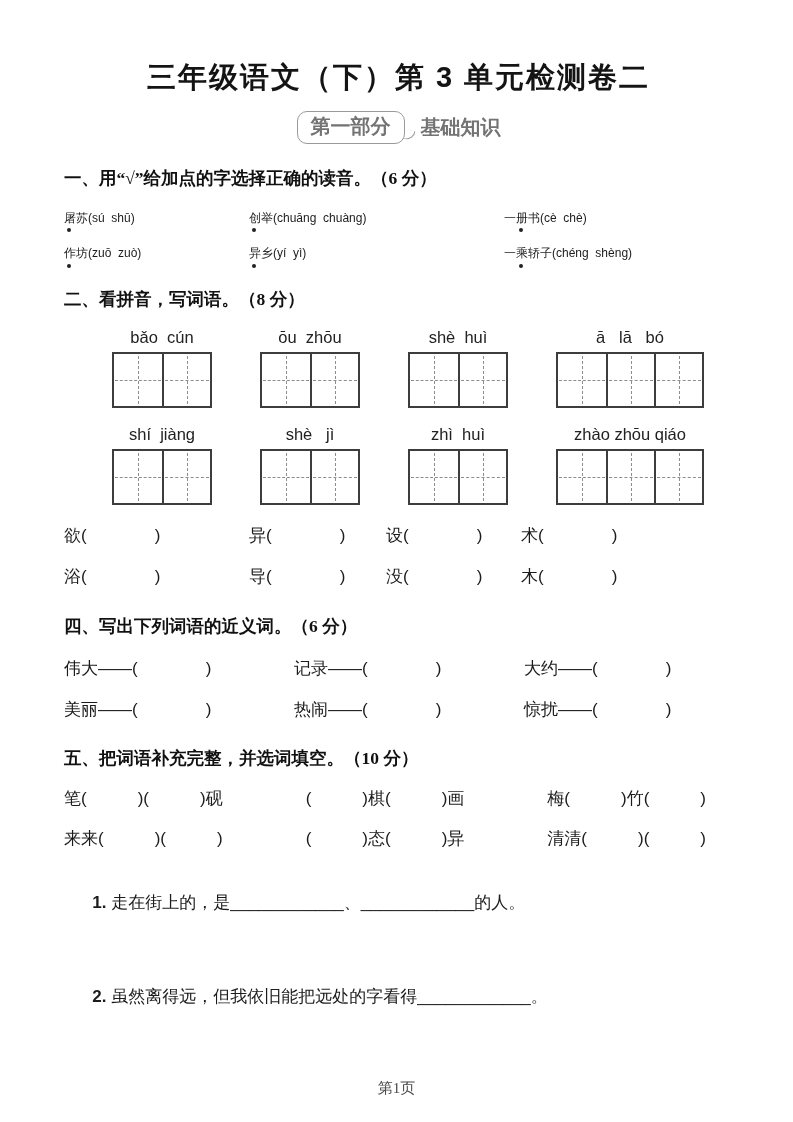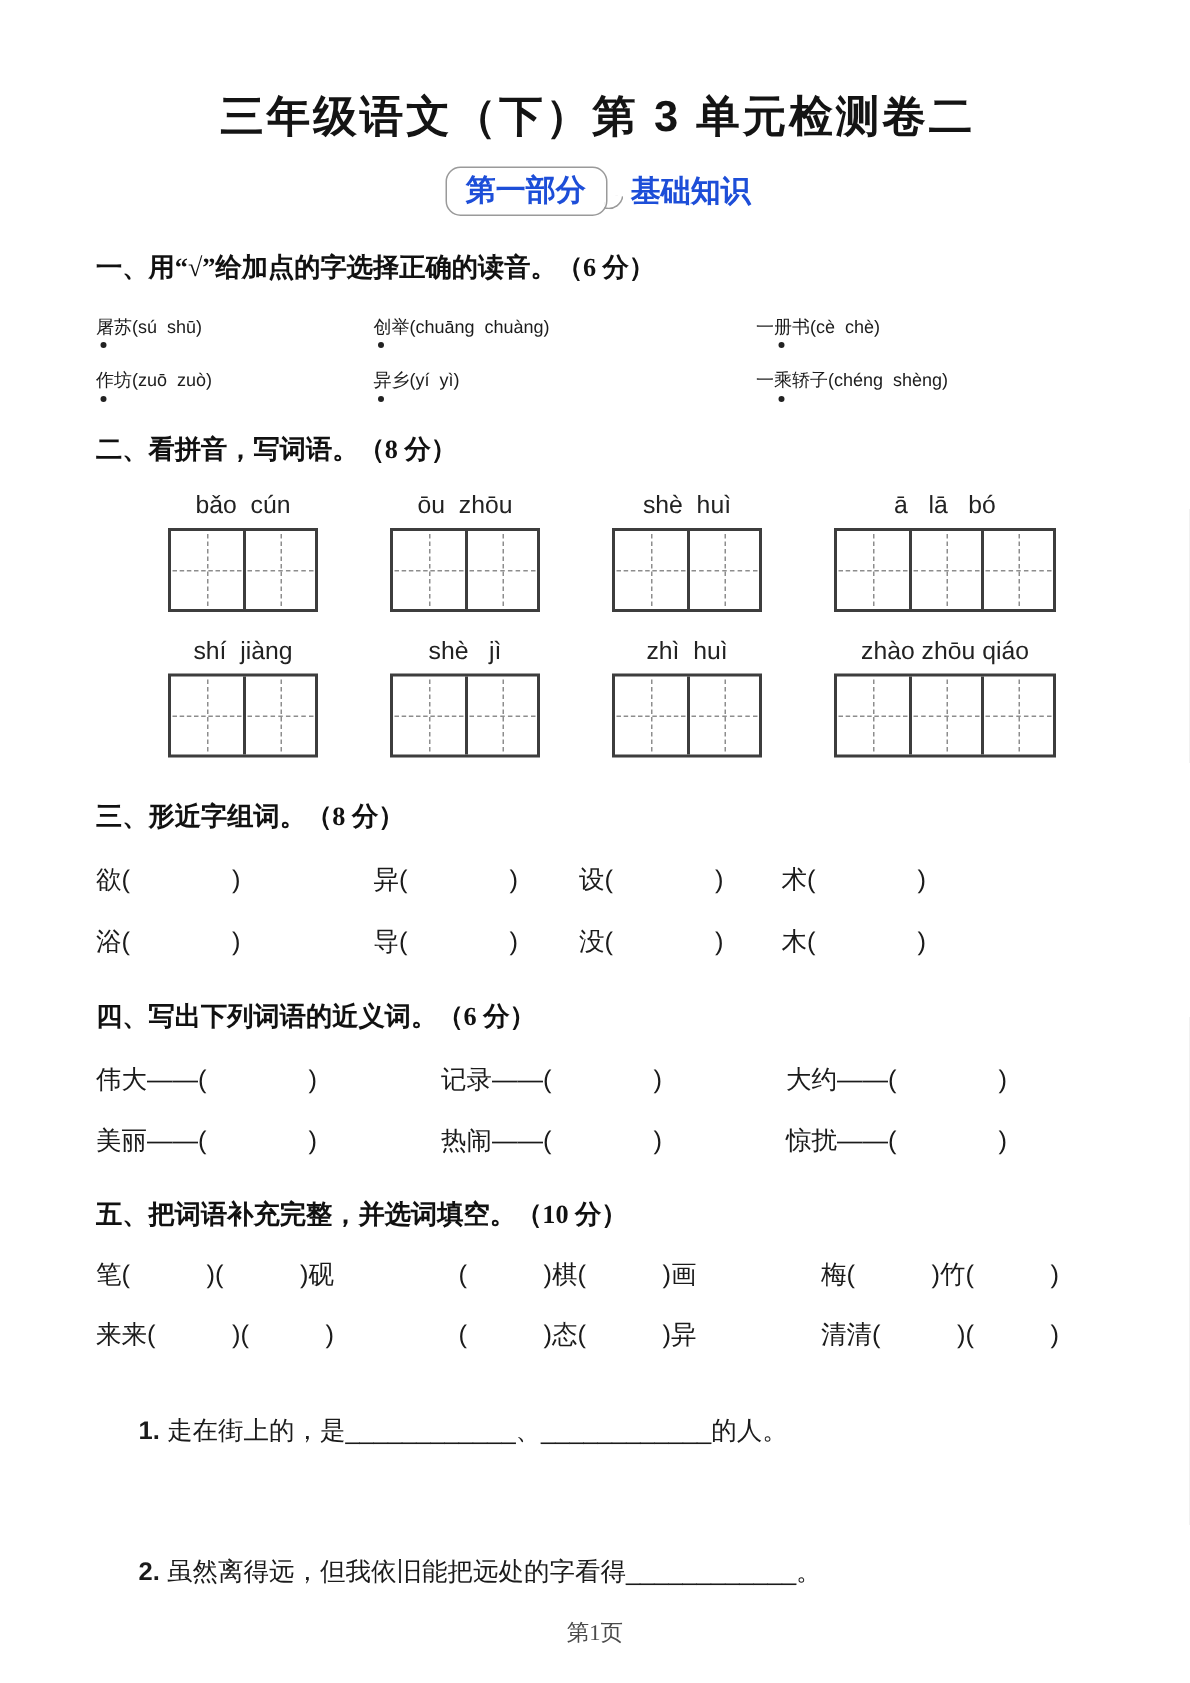--- a/index.html
+++ b/index.html
@@ -10,21 +10,21 @@
     position:relative; overflow:hidden;
   }
   .content { padding:58px 60px 0 64px; }
 
   .doc-title {
     text-align:center; font-size:29px; font-weight:700; letter-spacing:2px;
     color:#141414;
   }
   .part-line {
     margin-top:13px; display:flex; justify-content:center; align-items:center;
-    gap:16px; font-size:20px; font-weight:700; color:#1d4ed8;
+    gap:16px; font-size:20px; font-weight:700; color:#737373;
   }
   .part-badge {
     border:1px solid #9a9a9a; border-radius:10px; padding:1px 13px 3px 13px;
     position:relative; font-weight:700;
   }
   .part-badge::after {
     content:""; position:absolute; right:-11px; bottom:3px; width:11px; height:9px;
     border-bottom:1px solid #9a9a9a; border-right:1px solid #9a9a9a;
     border-radius:0 0 10px 0; transform:rotate(8deg);
   }
@@ -166,21 +166,20 @@
       <div class="py-group">
         <div class="py-label">zhào zhōu qiáo</div>
         <div class="grid-box">
             <div class="cell"></div>
             <div class="cell"></div>
             <div class="cell"></div>
           </div>
       </div>
     </div>
 
-    <div class="q-heading q3-heading">三、形近字组词。（8 分）</div>
     <div class="q34-row q3-row">
       <span>欲(　　　　)</span>
       <span>异(　　　　)</span>
       <span>设(　　　　)</span>
       <span>术(　　　　)</span>
     </div>
     <div class="q34-row q3-row">
       <span>浴(　　　　)</span>
       <span>导(　　　　)</span>
       <span>没(　　　　)</span>

